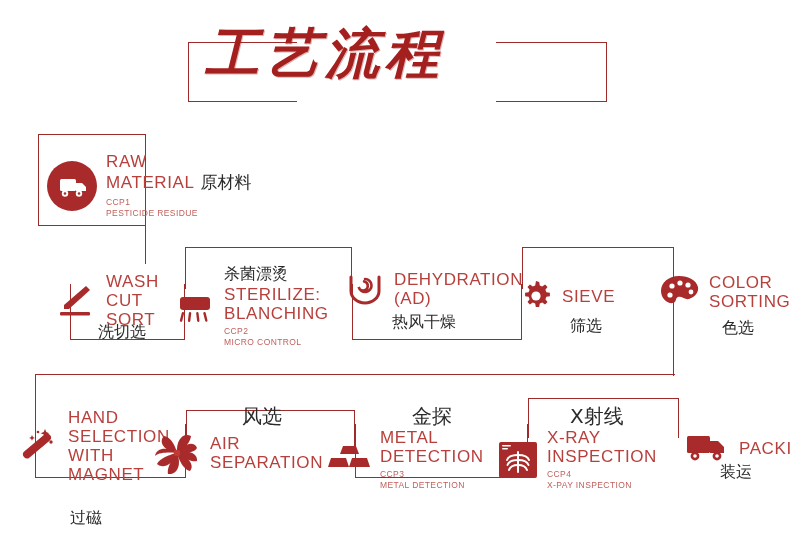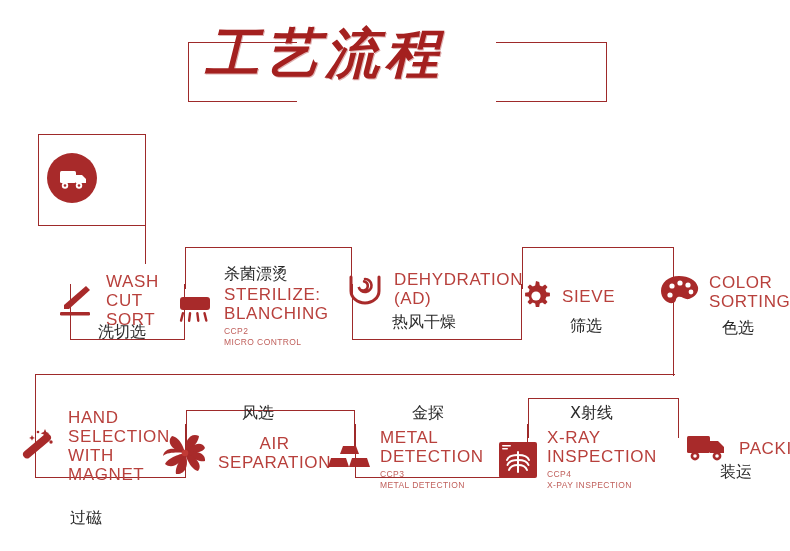--- a/index.html
+++ b/index.html
@@ -121,21 +121,21 @@
   }
   .cn-below {
     position: absolute;
     color: #2b2b2b;
     font-size: 16px;
     font-family: "DejaVu Sans", "Liberation Sans", sans-serif;
   }
   .cn-above {
     position: absolute;
     color: #2b2b2b;
-    font-size: 16px;
+    font-size: 20px;
     font-family: "DejaVu Sans", "Liberation Sans", sans-serif;
   }
   .firstline-wrap { display: flex; align-items: baseline; }
   svg { display: block; }
 </style>
 </head>
 <body>
 
 <div id="page">
 
@@ -179,20 +179,29 @@
           <rect x="14" y="19" width="16" height="12" rx="1.5"></rect>
           <path d="M30 23 h6 l4 4 v4 h-10 z"></path>
           <circle cx="19" cy="33.5" r="3.2"></circle>
           <circle cx="33" cy="33.5" r="3.2"></circle>
         </g>
         <g fill="#a82a2a">
           <circle cx="19" cy="33.5" r="1.3"></circle>
           <circle cx="33" cy="33.5" r="1.3"></circle>
         </g>
       </svg>
+    </div>
+    <div class="labels">
+      <div class="en">RAW</div>
+      <div class="firstline-wrap">
+        <span class="en">MATERIAL</span>
+        <span class="cn-inline">原材料</span>
+      </div>
+      <div class="ccp">CCP1</div>
+      <div class="ccp2">PESTICIDE RESIDUE</div>
     </div>
   </div>
 
   <div class="node" style="left:52px; top:272px;">
     <div class="icon">
       <svg width="46" height="46" viewBox="0 0 46 46">
         <g fill="#a82a2a">
           <path d="M34 8 L38 12 L17 31 L12 31 L12 27 Z"></path>
           <rect x="8" y="34" width="30" height="3.5" rx="1.2"></rect>
         </g>
@@ -290,21 +299,21 @@
     </div>
     <div class="labels">
       <div class="en">HAND
 SELECTION
 WITH
 MAGNET</div>
     </div>
   </div>
   <div class="cn-below" style="left:70px; top:508px;">过磁</div>
 
-  <div class="node" style="left:160px; top:428px;text-align:center;">
+  <div class="node" style="left:152px; top:428px;">
     <div class="icon">
       <svg width="50" height="50" viewBox="0 0 50 50">
         <g fill="#a82a2a">
           <path d="M25 25 C25 25 22 10 12 8 C6 14 12 23 25 25 Z"></path>
           <path d="M25 25 C25 25 38 18 39 8 C31 4 24 12 25 25 Z"></path>
           <path d="M25 25 C25 25 41 27 45 20 C42 12 31 16 25 25 Z"></path>
           <path d="M25 25 C25 25 37 35 45 33 C46 25 35 21 25 25 Z"></path>
           <path d="M25 25 C25 25 29 41 38 43 C43 37 36 28 25 25 Z"></path>
           <path d="M25 25 C25 25 14 38 16 46 C25 47 30 37 25 25 Z"></path>
           <path d="M25 25 C25 25 9 28 5 36 C12 42 22 35 25 25 Z"></path>

